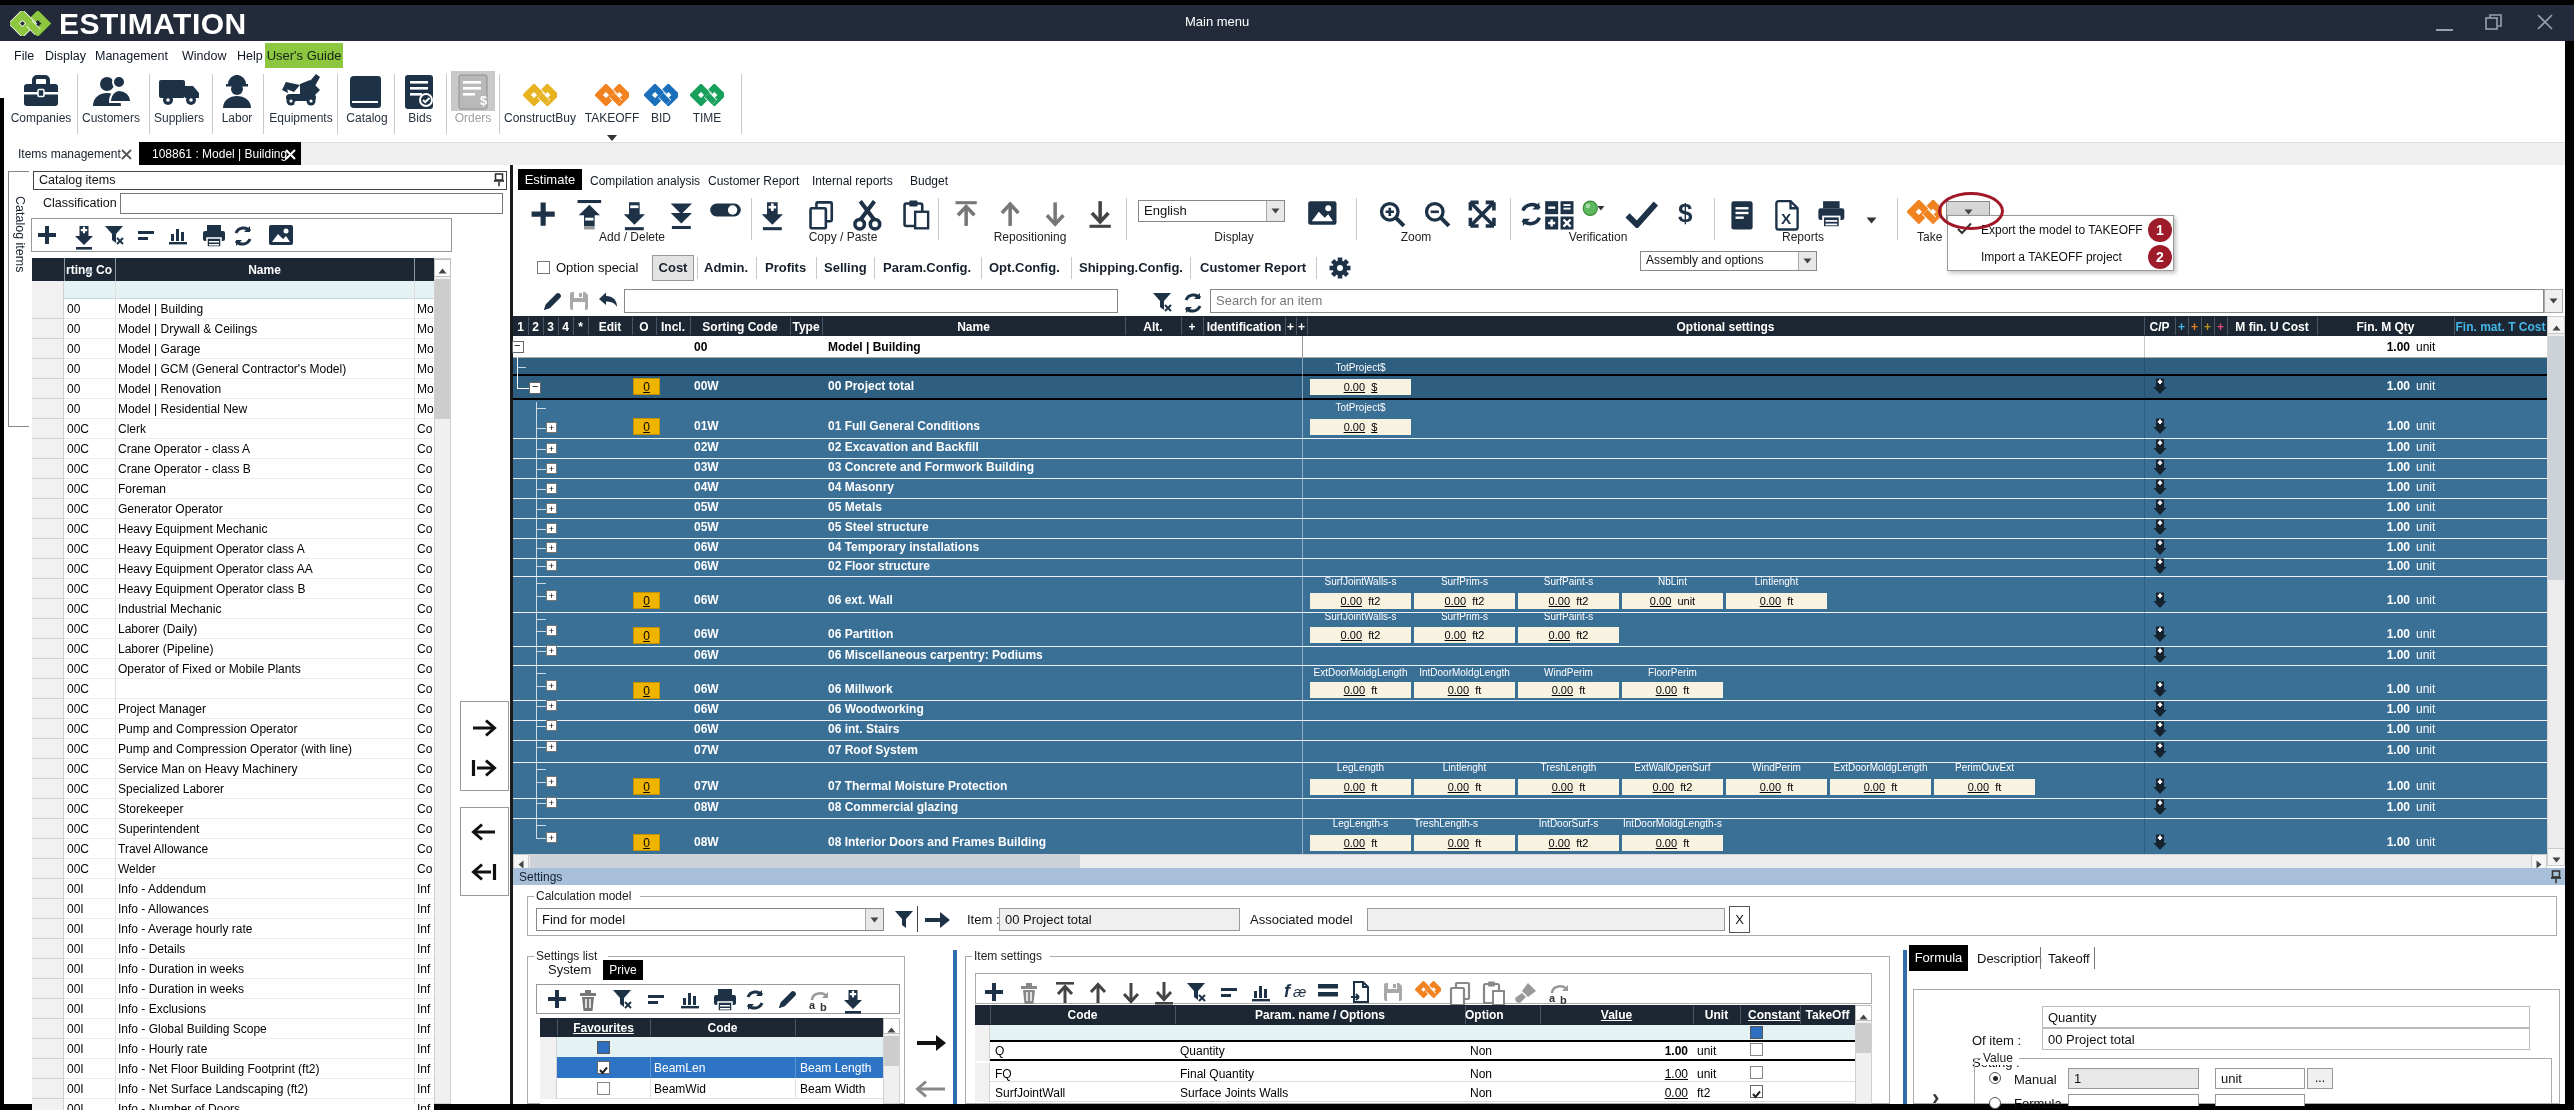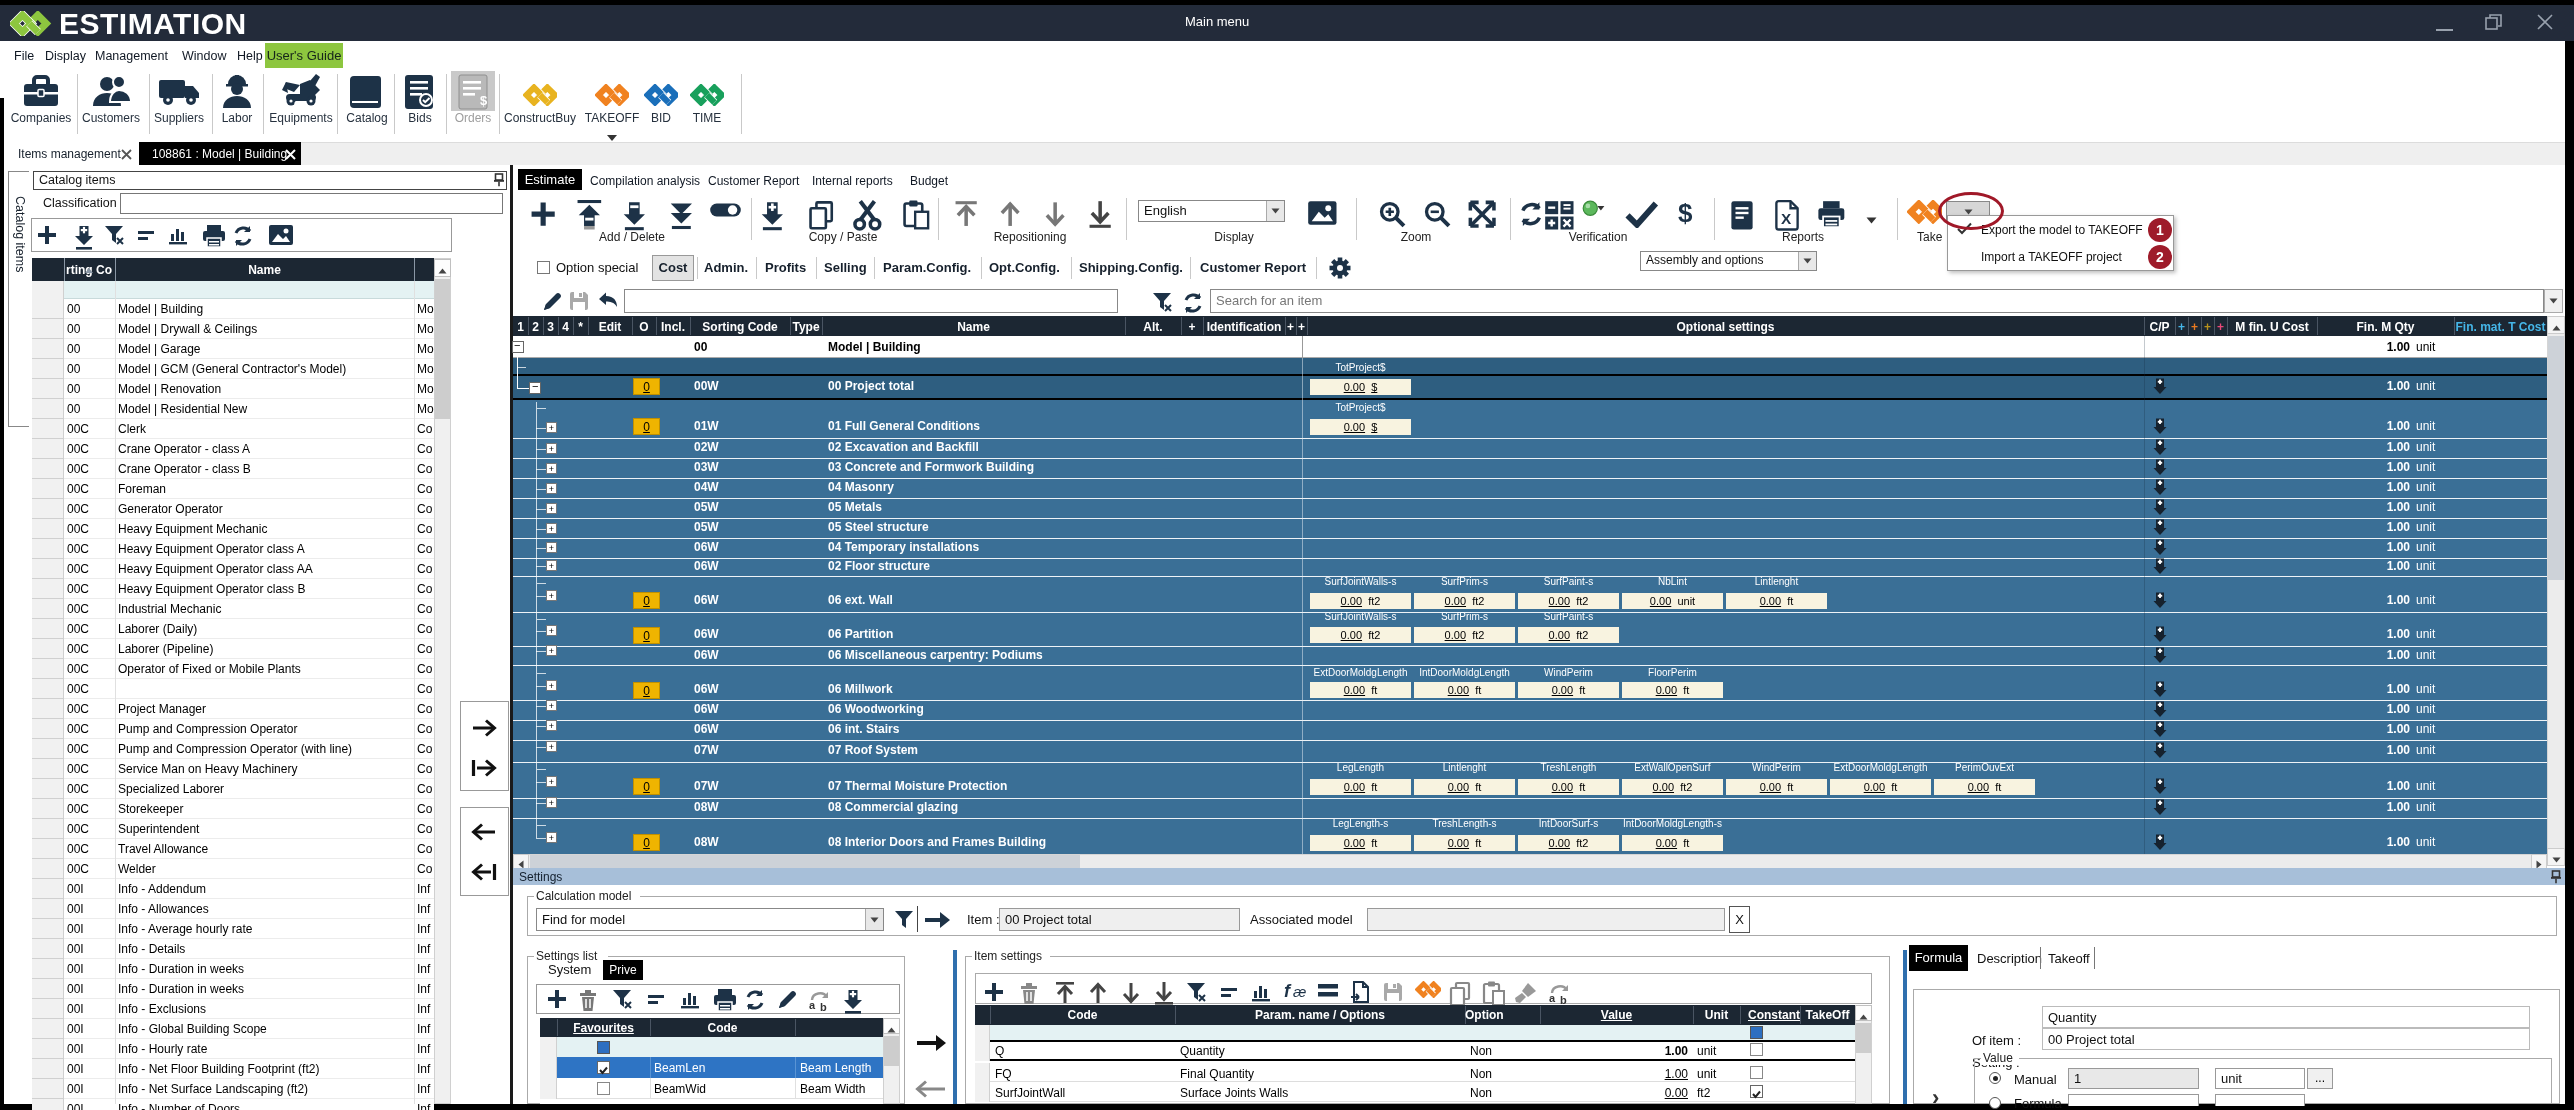--- a/index.html
+++ b/index.html
@@ -1030,21 +1030,21 @@
       <rect x="5.8" y="2.8" width="4.4" height="1.9" fill="#fff"></rect>
       <rect x="7.05" y="1.55" width="1.9" height="4.4" fill="#fff"></rect>
       <path d="M1.5 9 H14.5 L8 16 Z" fill="#16222e"></path>
     </svg></div>
 <div style="position:absolute;left:2330px;top:800px;width:80px;text-align:right;font-size:12px;font-weight:bold;color:#fff;">1.00</div>
 <div style="position:absolute;left:2416px;top:800px;font-size:12px;color:#fff;">unit</div>
 <div style="position:absolute;left:513px;top:818px;width:2034px;height:1.6px;background:#eef3f7"></div>
 <div style="position:absolute;left:513px;top:819px;width:2034px;height:13px;background:#3a6f96;"></div>
 <div style="position:absolute;left:537px;top:825px;width:9px;height:1px;background:rgba(255,255,255,0.75)"></div>
 <div style="position:absolute;left:1310px;top:818px;width:101px;text-align:center;font-size:10px;color:#fff;white-space:nowrap;">LegLength-s</div>
-<div style="position:absolute;left:1414px;top:818px;width:101px;text-align:center;font-size:10px;color:#fff;white-space:nowrap;">TreshLength-s</div>
+<div style="position:absolute;left:1414px;top:818px;width:101px;text-align:left;font-size:10px;color:#fff;white-space:nowrap;">TreshLength-s</div>
 <div style="position:absolute;left:1518px;top:818px;width:101px;text-align:center;font-size:10px;color:#fff;white-space:nowrap;">IntDoorSurf-s</div>
 <div style="position:absolute;left:1622px;top:818px;width:101px;text-align:center;font-size:10px;color:#fff;white-space:nowrap;">IntDoorMoldgLength-s</div>
 <div style="position:absolute;left:513px;top:832px;width:2034px;height:22px;background:#3a6f96;"></div>
 <div style="position:absolute;left:694px;top:835px;font-size:12px;font-weight:bold;color:#fff;">08W</div>
 <div style="position:absolute;left:828px;top:835px;font-size:12px;font-weight:bold;color:#fff;white-space:nowrap;">08 Interior Doors and Frames Building</div>
 <div style="position:absolute;left:633px;top:834px;width:27px;height:17px;background:#efb400;border:1px solid #c09000;color:#000;font-size:12px;text-align:center;line-height:16px;"><span style="text-decoration:underline">0</span></div>
 <div style="position:absolute;left:1310px;top:835px;width:101px;height:16px;background:#f8f3e0;font-size:11px;color:#000;text-align:center;line-height:16px;"><span style="text-decoration:underline">0.00</span>&nbsp;&nbsp;ft</div>
 <div style="position:absolute;left:1414px;top:835px;width:101px;height:16px;background:#f8f3e0;font-size:11px;color:#000;text-align:center;line-height:16px;"><span style="text-decoration:underline">0.00</span>&nbsp;&nbsp;ft</div>
 <div style="position:absolute;left:1518px;top:835px;width:101px;height:16px;background:#f8f3e0;font-size:11px;color:#000;text-align:center;line-height:16px;"><span style="text-decoration:underline">0.00</span>&nbsp;&nbsp;ft2</div>
 <div style="position:absolute;left:1622px;top:835px;width:101px;height:16px;background:#f8f3e0;font-size:11px;color:#000;text-align:center;line-height:16px;"><span style="text-decoration:underline">0.00</span>&nbsp;&nbsp;ft</div>

